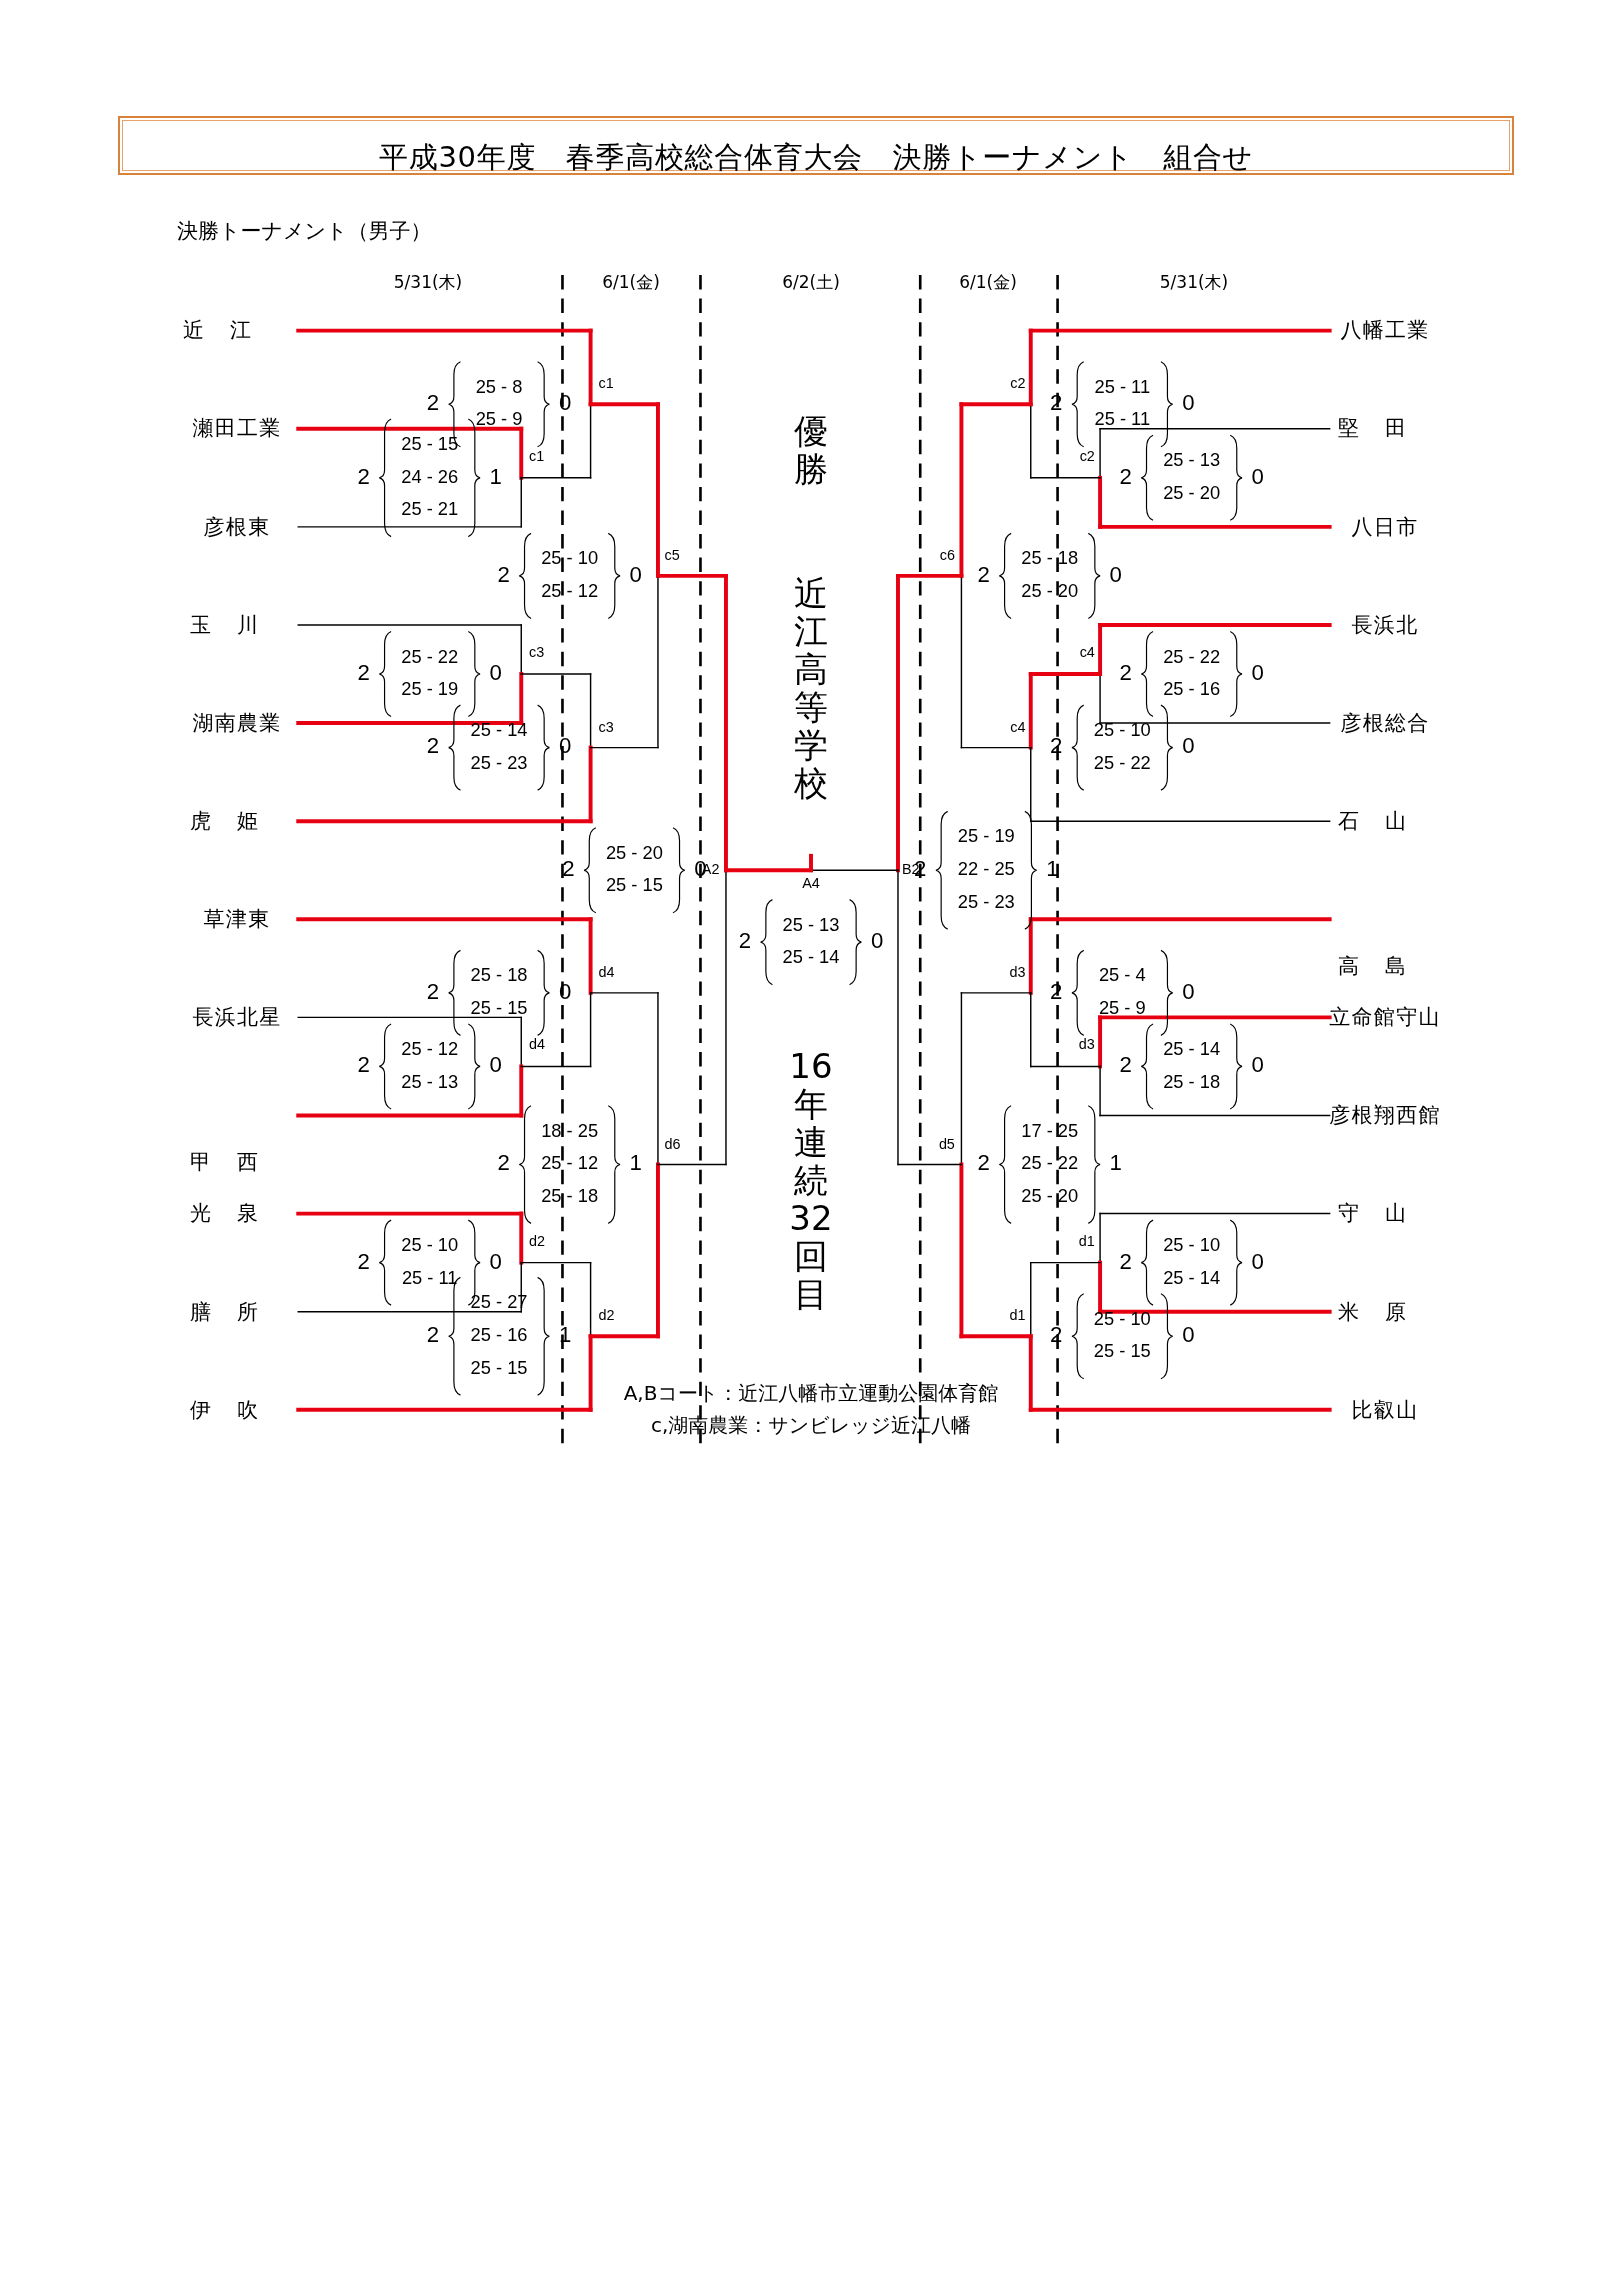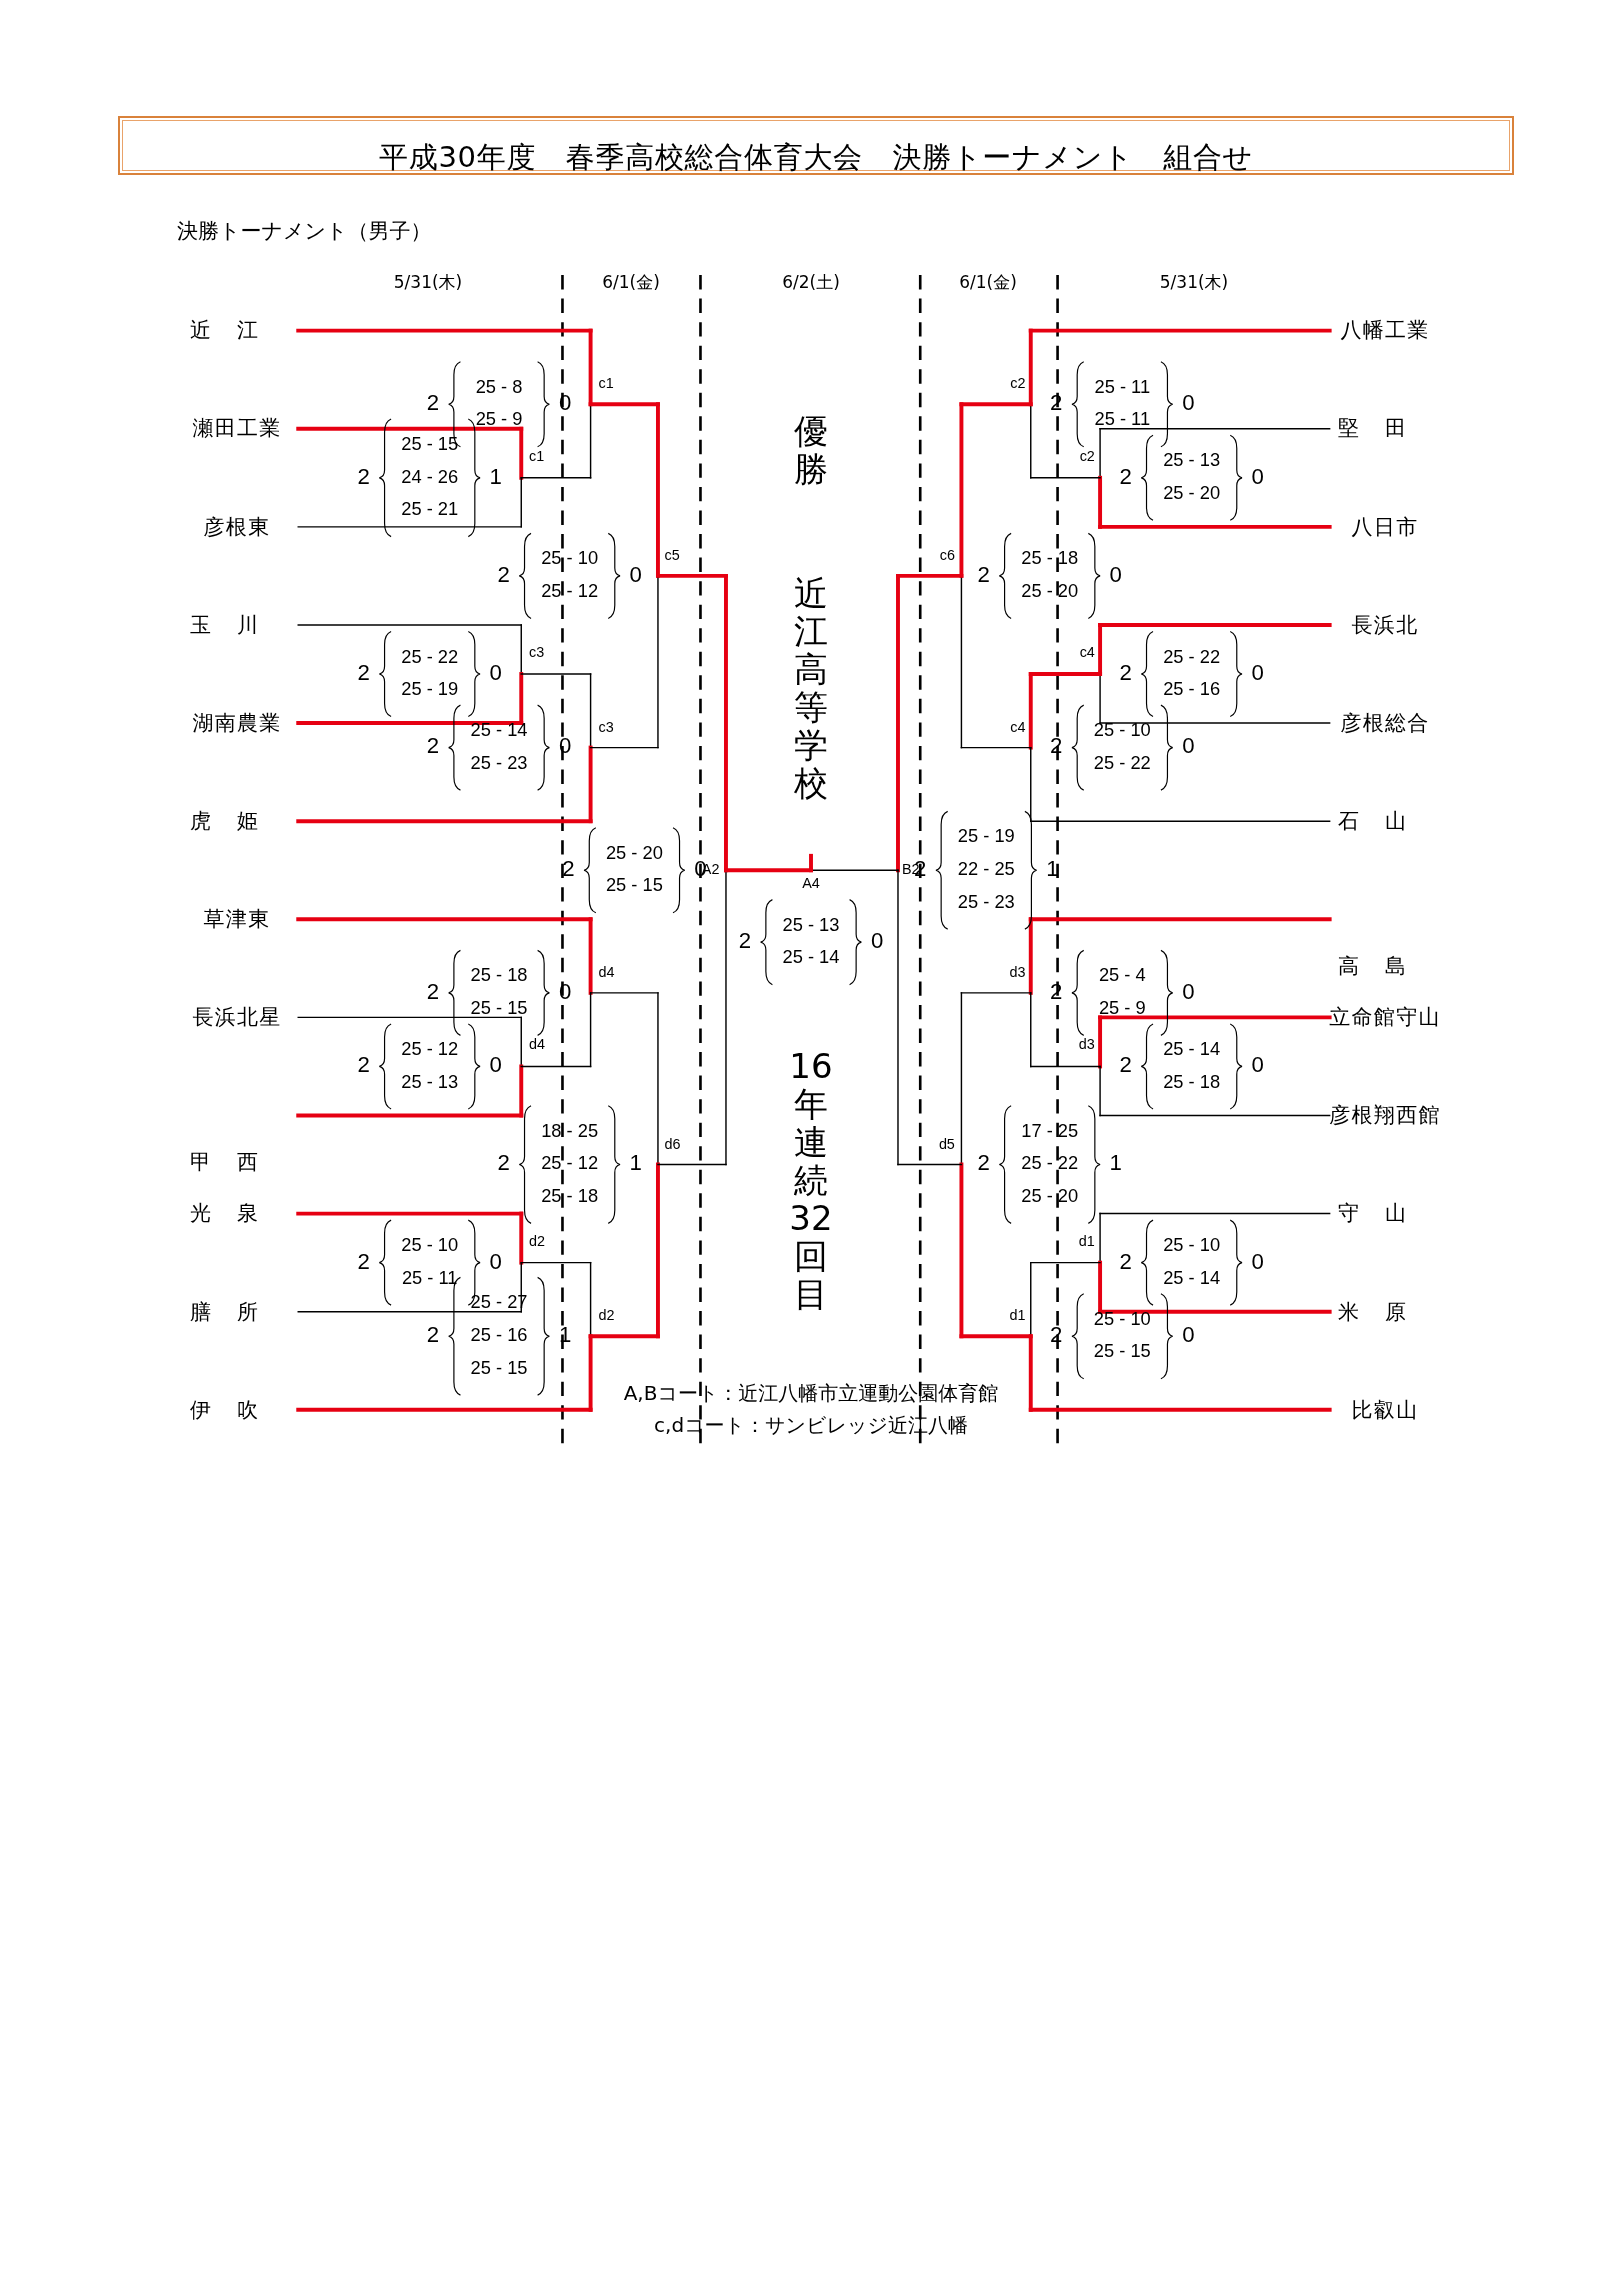--- a/index.html
+++ b/index.html
@@ -26,21 +26,21 @@
 </div>
 <div class="subtitle">決勝トーナメント（男子）</div>
 
 <div class="date" style="left:428px">5/31(木)</div>
 <div class="date" style="left:631px">6/1(金)</div>
 <div class="date" style="left:811px">6/2(土)</div>
 <div class="date" style="left:988px">6/1(金)</div>
 <div class="date" style="left:1194px">5/31(木)</div>
 
 <div id="teams-left">
-    <div class="team spaced" style="top: 330px; left: 175px;">近江</div>
+    <div class="team spaced" style="top: 330px; left: 168px;">近江</div>
     <div class="team" style="top: 428px; left: 175px; text-align: center;">瀬田工業</div>
     <div class="team" style="top: 527px; left: 175px;">彦根東</div>
     <div class="team spaced" style="top: 625px; left: 175px;">玉川</div>
     <div class="team" style="top: 723px; left: 175px;">湖南農業</div>
     <div class="team spaced" style="top: 821px; left: 175px;">虎姫</div>
     <div class="team" style="top: 919px; left: 175px;">草津東</div>
     <div class="team" style="top: 1017px; left: 175px;">長浜北星</div>
     <div class="team spaced" style="top: 1162px; left: 175px;">甲西</div>
     <div class="team spaced" style="top: 1213px; left: 175px;">光泉</div>
     <div class="team spaced" style="top: 1312px; left: 175px;">膳所</div>
@@ -329,14 +329,14 @@
   <span><div>優</div><div>勝</div></span>
 </div>
 <div class="center-v" style="left:785px; top:574px">
   <span><div>近</div><div>江</div><div>高</div><div>等</div><div>学</div><div>校</div></span>
 </div>
 <div class="center-v" style="left:785px; top:1047px">
   <span><div>16</div><div>年</div><div>連</div><div>続</div><div>32</div><div>回</div><div>目</div></span>
 </div>
 
 <div class="note" style="left:811px; top:1380px">A,Bコート：近江八幡市立運動公園体育館</div>
-<div class="note" style="left:811px; top:1412px">c,dコート：サンビレッジ近江八幡</div>
+<div class="note" style="left:811px; top:1412px">c,湖南農業：サンビレッジ近江八幡</div>
 
 
 </body></html>

